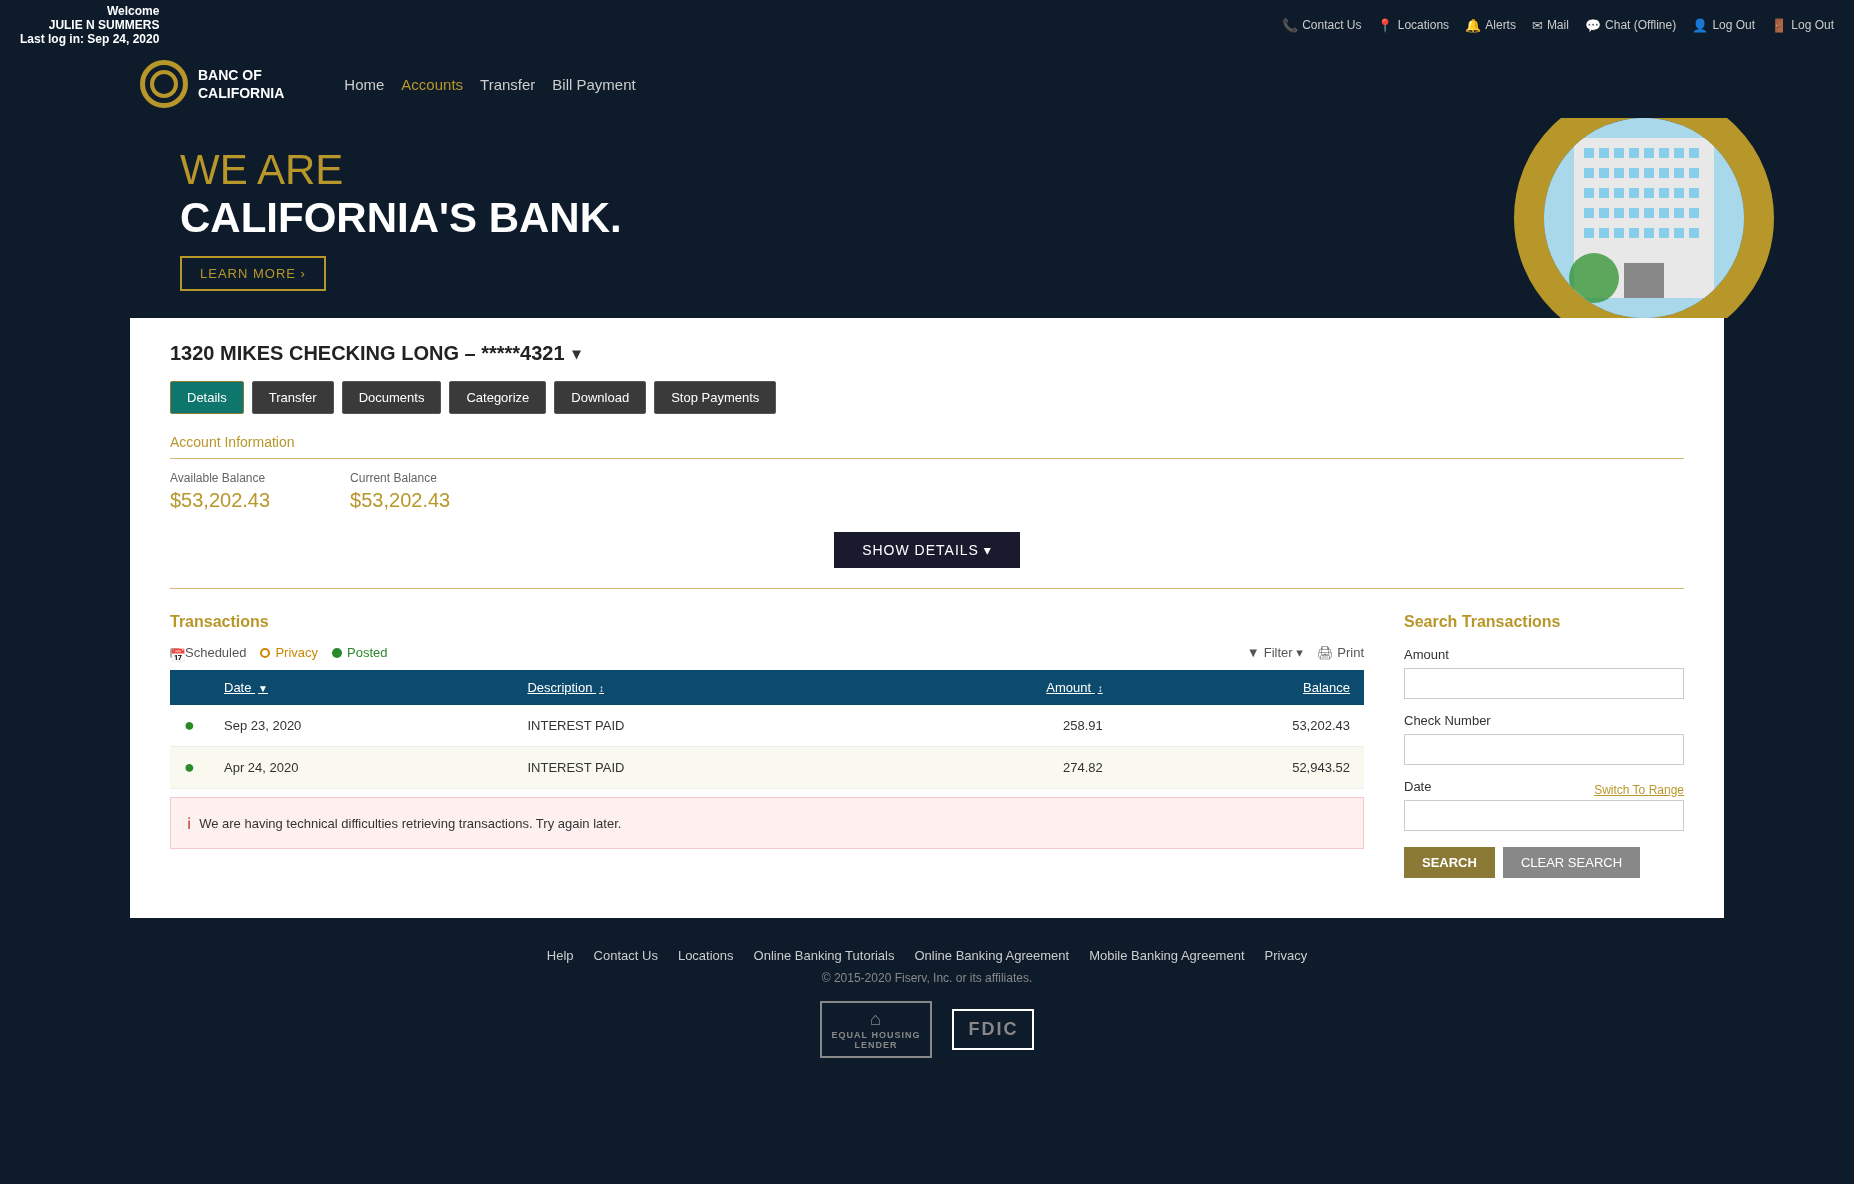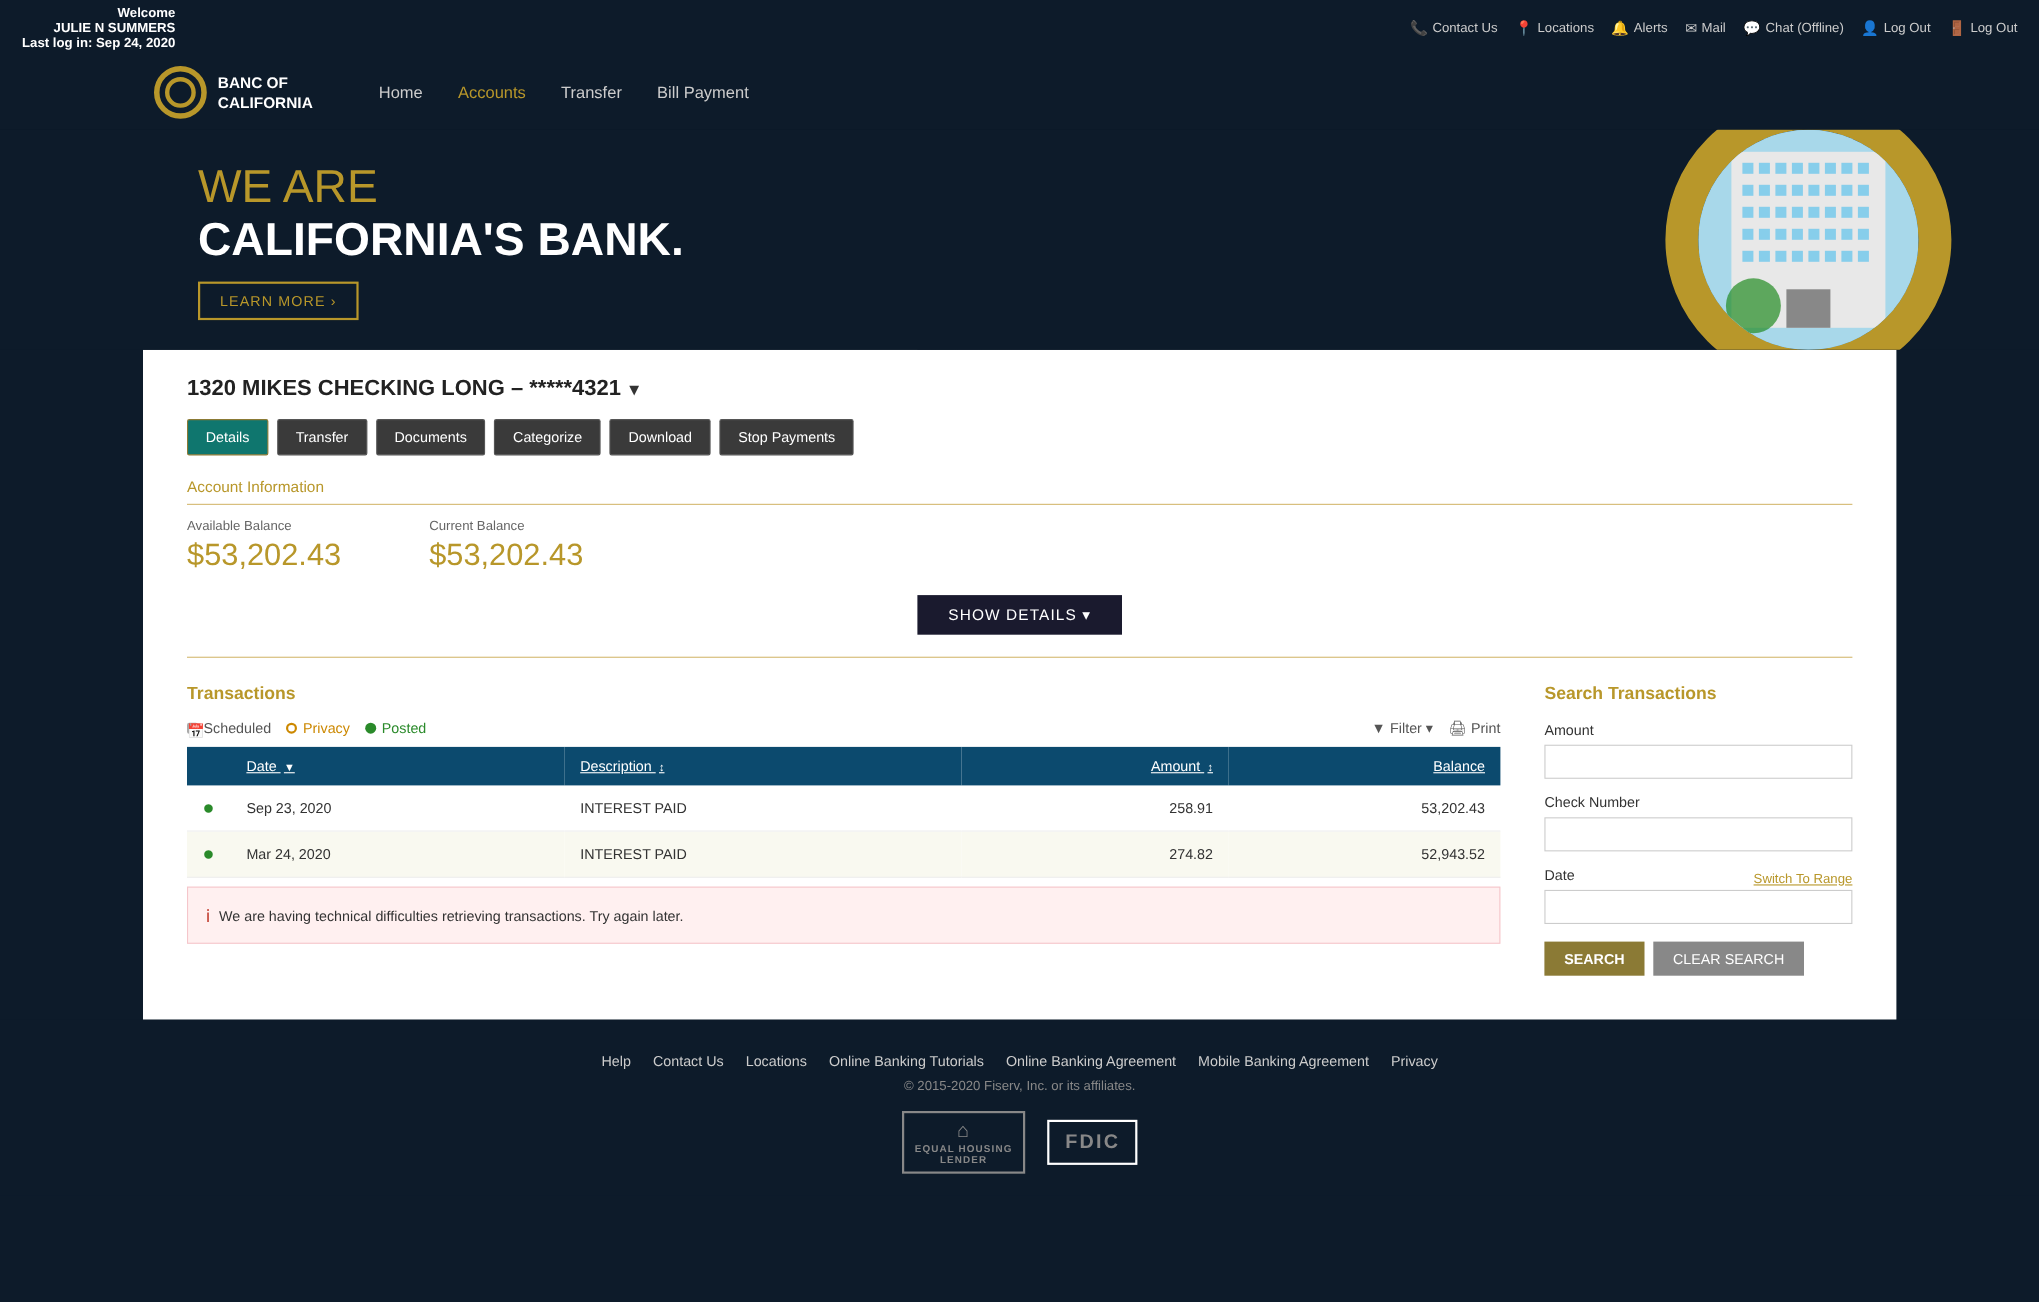--- a/index.html
+++ b/index.html
@@ -40,21 +40,21 @@
       content: '';
       position: absolute;
       top: 50%; left: 50%;
       transform: translate(-50%, -50%);
       width: 20px; height: 20px;
       border: 4px solid #b8972a;
       border-radius: 50%;
       background: #0d1b2a;
     }
     .logo-text { color: #fff; font-size: 14px; font-weight: bold; line-height: 1.3; }
-    .main-nav { display: flex; gap: 32px; margin-left: 20px; }
+    .main-nav { display: flex; gap: 17px; margin-left: 20px; }
     .main-nav a {
       color: #ccc;
       text-decoration: none;
       font-size: 15px;
       padding: 4px 0;
     }
     .main-nav a.active { color: #b8972a; }
 
     
     .hero {
@@ -156,21 +156,21 @@
     
     .section-title {
       color: #b8972a;
       font-size: 14px;
       margin-bottom: 12px;
       padding-bottom: 8px;
       border-bottom: 1px solid #d4b870;
     }
     .balance-row { display: flex; gap: 80px; margin-bottom: 20px; }
     .balance-item label { font-size: 12px; color: #666; display: block; margin-bottom: 4px; }
-    .balance-amount { font-size: 28px; color: #b8972a; font-weight: normal; }
+    .balance-amount { font-size: 20px; color: #b8972a; font-weight: normal; }
 
     .show-details-btn {
       display: block;
       margin: 0 auto 20px;
       padding: 10px 28px;
       background: #1a1a2e;
       color: #fff;
       border: none;
       cursor: pointer;
       font-size: 14px;
@@ -488,21 +488,21 @@
         <tbody>
           <tr>
             <td><span class="posted-dot">●</span></td>
             <td>Sep 23, 2020</td>
             <td>INTEREST PAID</td>
             <td class="right">258.91</td>
             <td class="right">53,202.43</td>
           </tr>
           <tr>
             <td><span class="posted-dot">●</span></td>
-            <td>Mar 24, 2020</td>
+            <td>Apr 24, 2020</td>
             <td>INTEREST PAID</td>
             <td class="right">274.82</td>
             <td class="right">52,943.52</td>
           </tr>
         </tbody>
       </table>
 
       <div class="error-msg">
         <span class="error-icon">ℹ</span>
         <span>We are having technical difficulties retrieving transactions. Try again later.</span>

